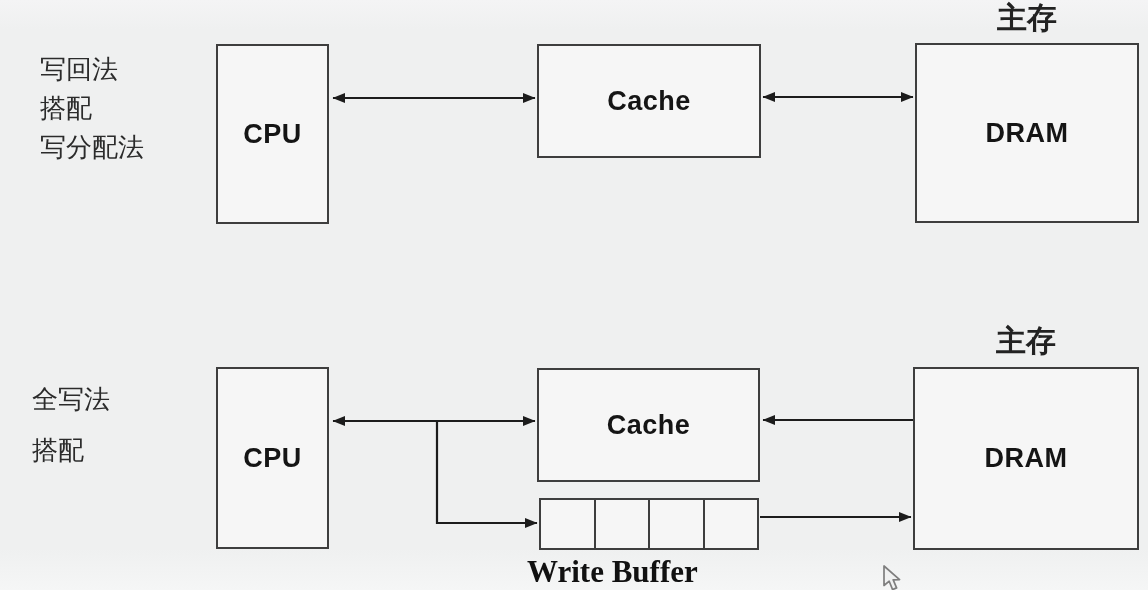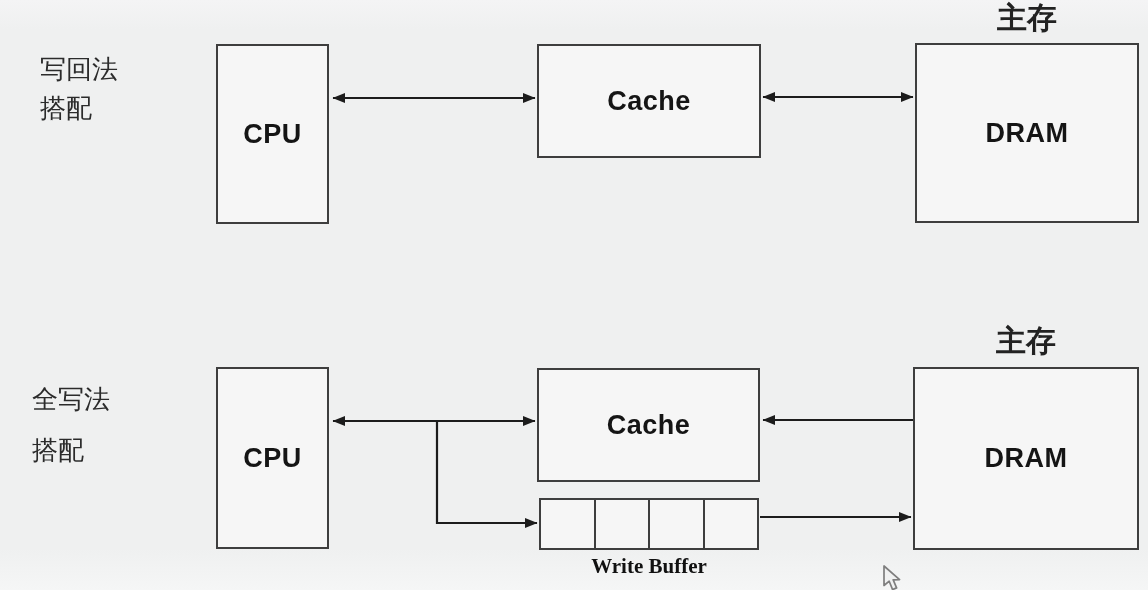--- a/index.html
+++ b/index.html
@@ -46,23 +46,22 @@
   .policy--bottom span { line-height: 51px; }
   .mem-label {
     position: absolute;
     text-align: center;
     font-size: 30px;
     font-weight: 600;
     color: #222;
   }
   .wb-label {
     position: absolute;
-    text-align: center;
     font-family: "Liberation Serif", "DejaVu Serif", serif;
-    font-size: 21px;
+    font-size: 31px;
     font-weight: 600;
     color: #111;
   }
   .write-buffer {
     position: absolute;
     box-sizing: border-box;
     background: var(--box-fill);
     border: 2.5px solid var(--box-border);
     display: flex;
   }
@@ -92,20 +91,21 @@
       <path d="M333,421 H535" marker-start="url(#ah)" marker-end="url(#ah)"></path>
       <path d="M437,421 V523 H537" marker-end="url(#ah)"></path>
       <path d="M913,420 H763" marker-end="url(#ah)"></path>
       <path d="M760,517 H911" marker-end="url(#ah)"></path>
     </g>
   </svg>
 
   <div class="policy policy--top" style="left: 40px; top: 50px;">
     <span>写回法</span>
     <span>搭配</span>
+    <span>写分配法</span>
   </div>
 
   <div class="node" style="left:216px; top:44px; width:113px; height:180px;">
     <span class="node-label">CPU</span>
   </div>
   <div class="node" style="left:537px; top:44px; width:224px; height:114px;">
     <span class="node-label">Cache</span>
   </div>
   <div class="node" style="left:915px; top:43px; width:224px; height:180px;">
     <span class="node-label">DRAM</span>

